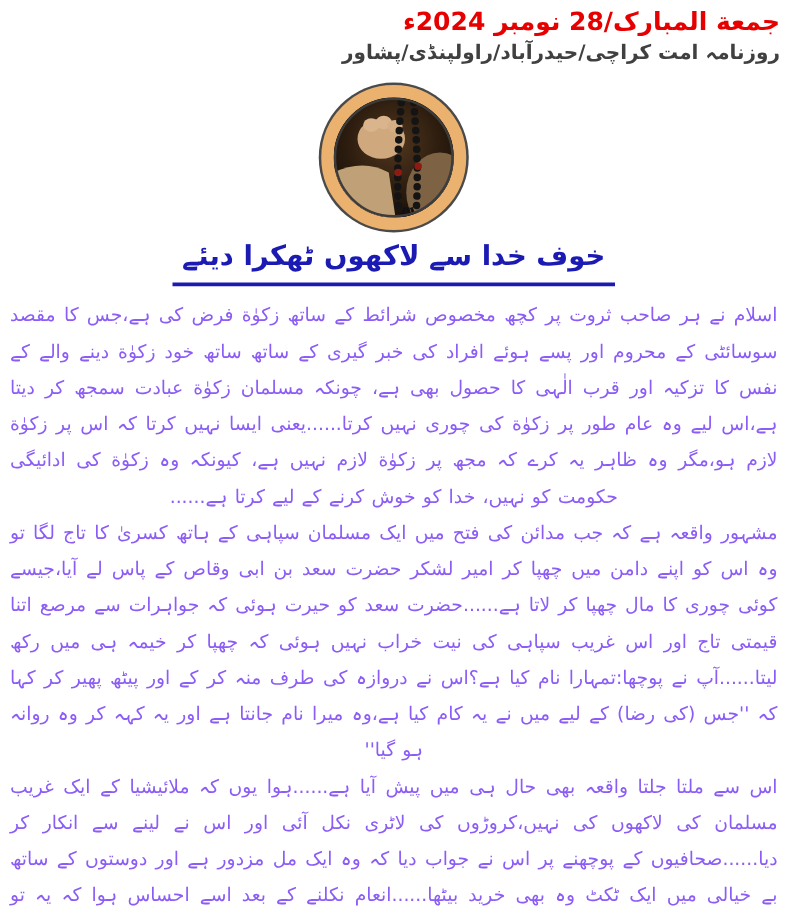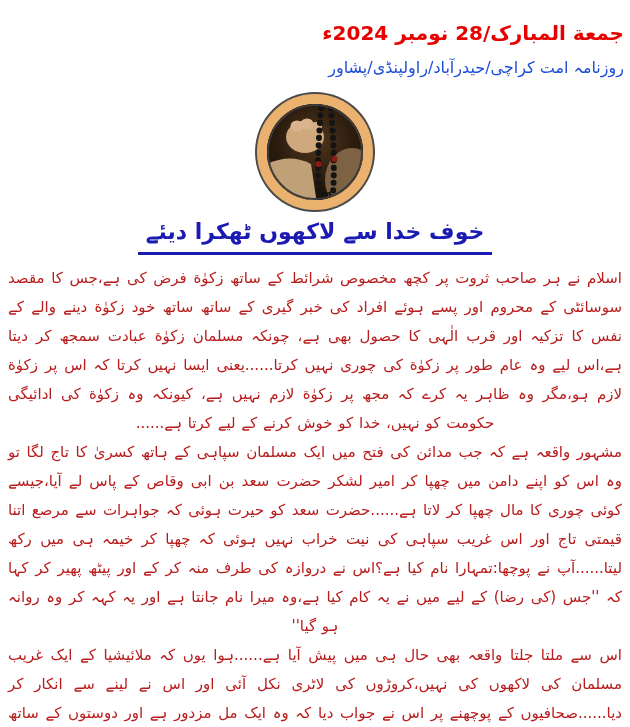--- a/index.html
+++ b/index.html
@@ -11,28 +11,26 @@
     position:relative;
     overflow:hidden;
     box-sizing:border-box;
   }
   .masthead{text-align:right;padding:4px 6px 0 6px;}
   .date-line{
     color:#e60000;
     font-weight:bold;
     font-size:20px;
     line-height:26px;
-    margin-top:16px;
   }
   .paper-line{
-    color:#1d4ed8;
-    font-weight:normal;
+    color:#404040;
+    font-weight:bold;
     font-size:16px;
     line-height:24px;
-    margin-top:10px;
   }
   .photo-wrap{
     width:96px;height:96px;
     margin:14px auto 6px auto;
     border:10px solid #eab26e;
     border-radius:50%;
     box-shadow:0 0 0 2px #4a4a4a;
     overflow:hidden;
     background:#1c120a;
   }
@@ -44,21 +42,21 @@
     font-weight:bold;
     font-size:22px;
     line-height:32px;
     padding:0 8px 4px 8px;
     border-bottom:3px solid #1b1bb3;
     cursor:pointer;
   }
   .body-text{padding:0 8px;}
   .body-text p{
     margin:0;
-    color:#b91c1c;
+    color:#8b5cf6;
     font-size:15px;
     line-height:29px;
     text-align:justify;
     text-align-last:center;
     word-spacing:1px;
   }
 </style>
 </head>
 <body>
 

